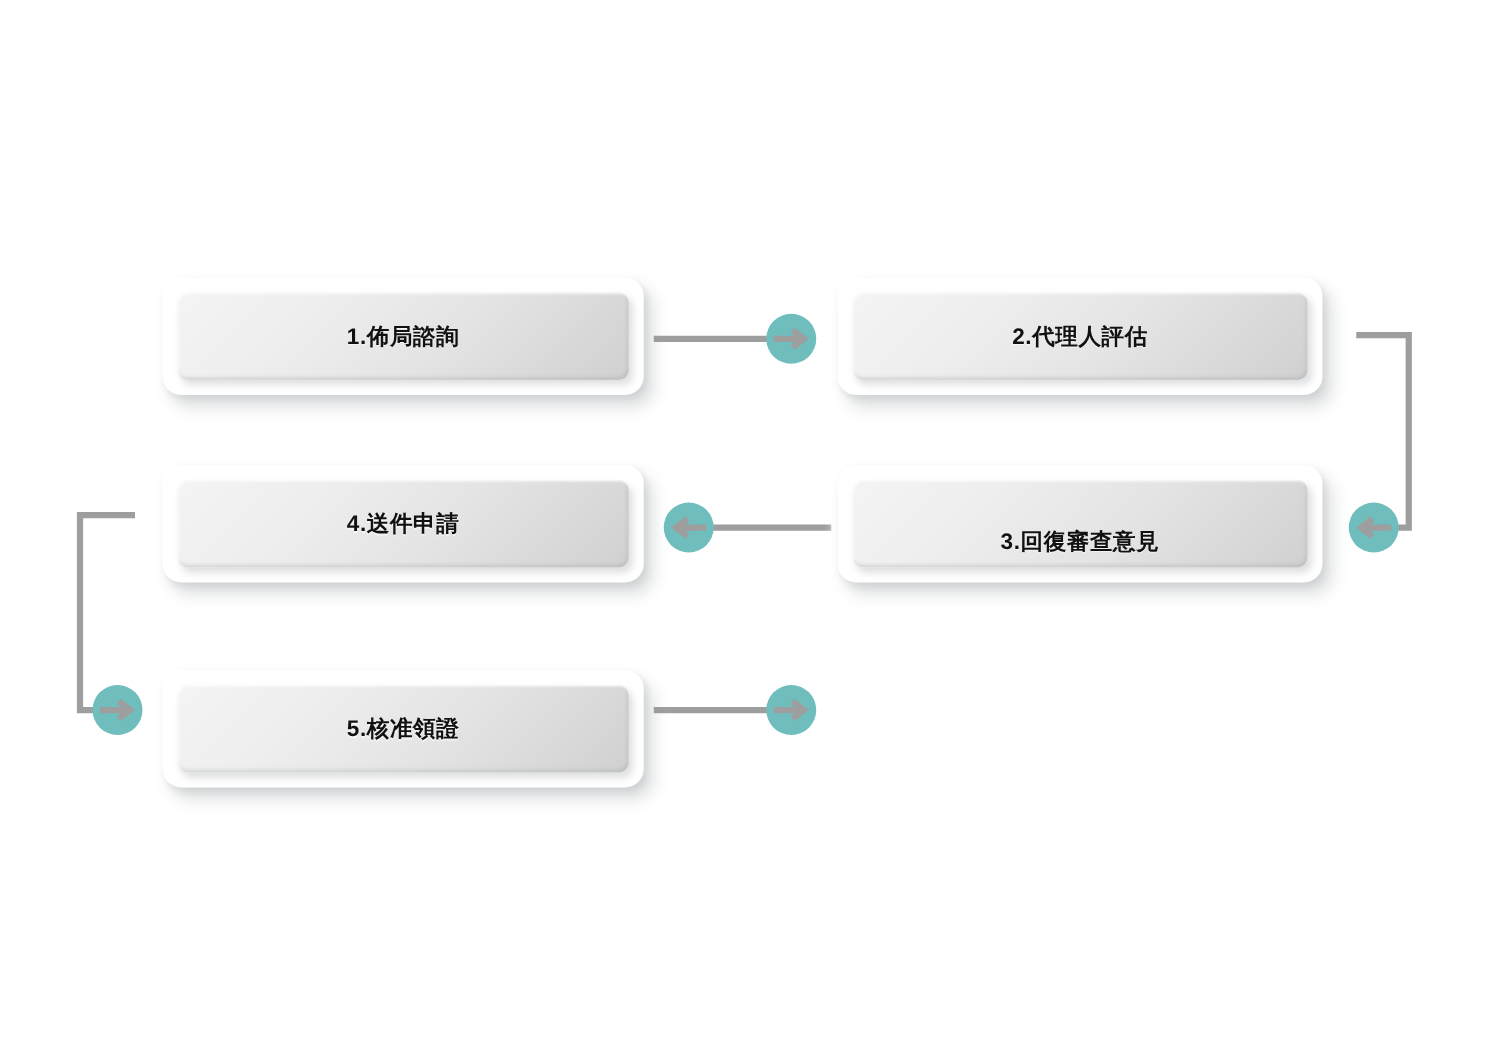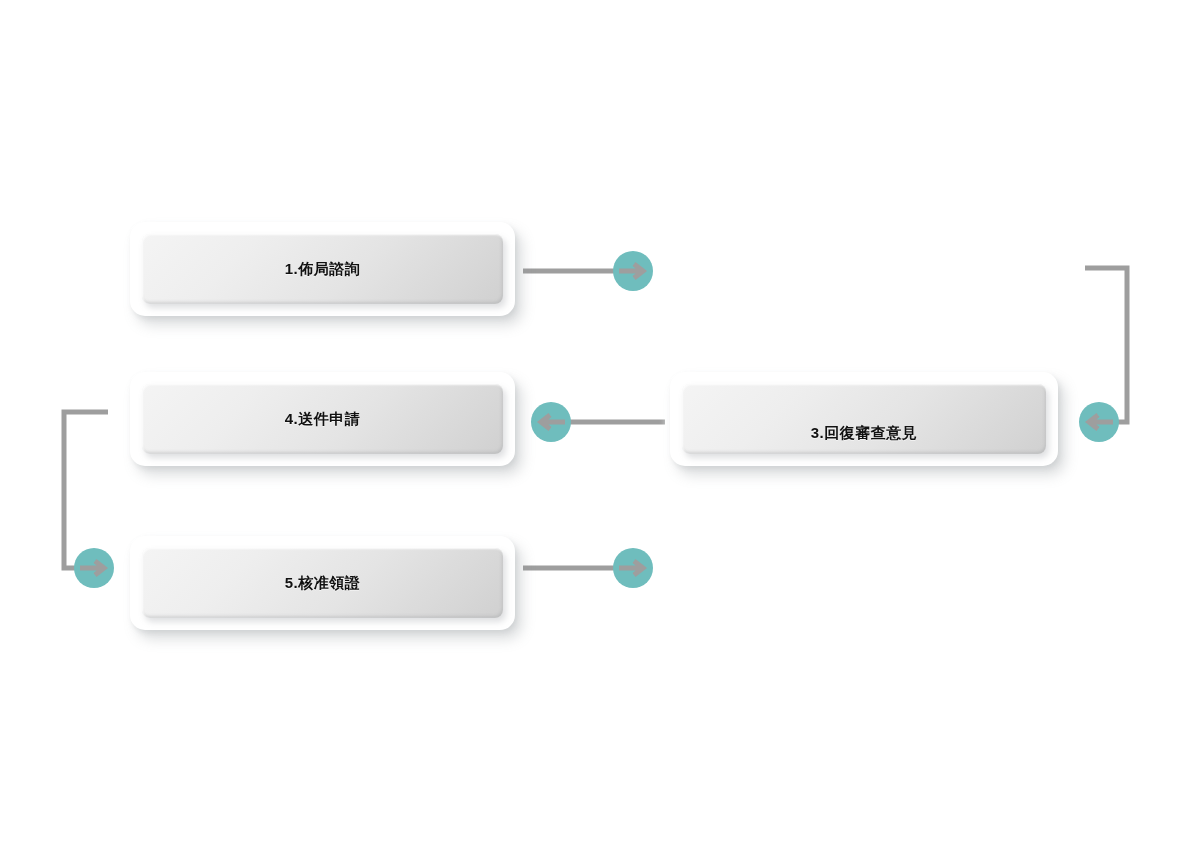--- a/index.html
+++ b/index.html
@@ -55,21 +55,21 @@
     box-shadow:
       inset 1px 1px 2px rgba(255,255,255,0.95),
       inset -1px -2px 3px rgba(150,152,156,0.32),
       3px 4px 6px rgba(140,145,150,0.28);
     display: flex;
     align-items: center;
     justify-content: center;
     box-sizing: border-box;
   }
   .step-label {
-    font-size: 15px;
+    font-size: 18px;
     font-weight: bold;
     color: #111111;
     letter-spacing: 0.5px;
     white-space: nowrap;
     text-shadow: 0 1px 0 rgba(255,255,255,0.55);
   }
 
   
   .col-left  { left: 130px; width: 385px; }
   .col-right { left: 670px; width: 388px; }
@@ -115,20 +115,25 @@
       <path d="M 523 568 L 648 568" stroke="#9E9E9E"></path>
     </g>
   </svg>
 
   <div class="step-box col-left row-1">
     <div class="step-inner">
       <span class="step-label" style="color: rgb(17, 17, 17);">1.佈局諮詢</span>
     </div>
   </div>
 
+  <div class="step-box col-right row-1">
+    <div class="step-inner">
+      <span class="step-label" style="color: rgb(17, 17, 17);">2.代理人評估</span>
+    </div>
+  </div>
 
   <div class="step-box col-right row-2">
     <div class="step-inner">
       <span class="step-label" style="color: rgb(17, 17, 17); margin-top: 28px;">3.回復審查意見</span>
     </div>
   </div>
 
   <div class="step-box col-left row-2">
     <div class="step-inner">
       <span class="step-label" style="color: rgb(17, 17, 17);">4.送件申請</span>

